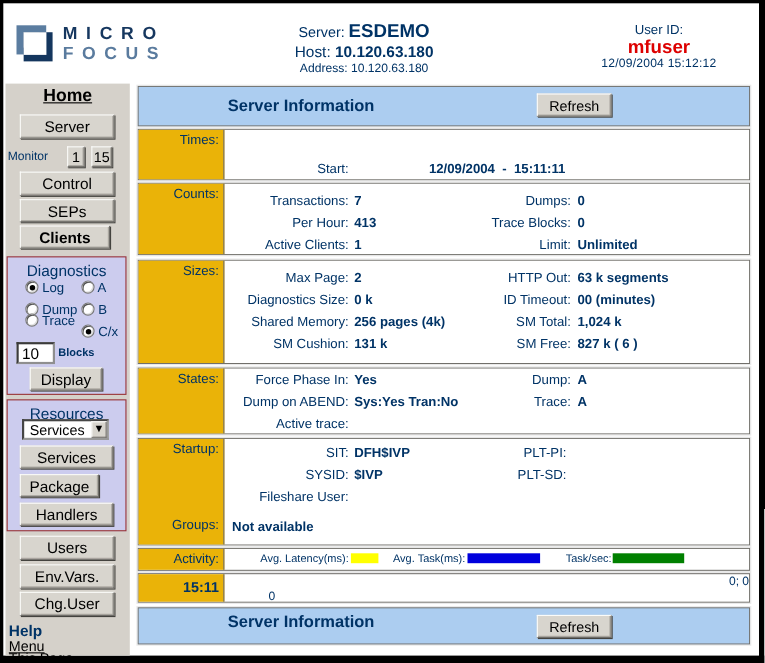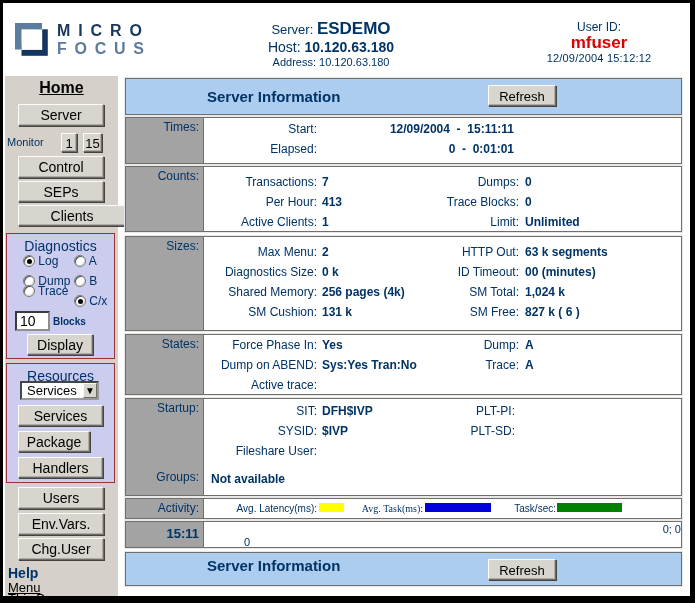--- a/index.html
+++ b/index.html
@@ -5,21 +5,21 @@
 * { margin:0; padding:0; box-sizing:border-box; }
 html,body { width:695px; height:603px; overflow:hidden; }
 body { font-family:"Liberation Sans", sans-serif; background:#fff; position:relative; }
 .bk { position:absolute; background:#000; }
 #sidebar { position:absolute; left:5px; top:76px; width:113px; height:520px; background:#d5d1ca; }
 .btn { position:absolute; background:#d8d5ce; border:1px solid; border-color:#fbfbf9 #6e6c68 #6e6c68 #fbfbf9; box-shadow:1px 1px 0 #44433f, inset -1px -1px 0 #aeaba4; color:#000; text-align:center; font-size:14px; }
 .btn span { position:relative; top:50%; transform:translateY(-50%); display:block; }
 .navy { color:#003366; }
 .box { position:absolute; left:125px; width:557px; border:1px solid #716f6a; outline:1px solid #e8e8e8; background:#fff; }
 .bluebar { background:#accdf0; }
-.lbl { position:absolute; left:0; top:0; bottom:0; width:78px; background:#a3a3a3; border-right:1px solid #716f6a; color:#003366; font-size:12px; text-align:right; padding:2px 4px 0 0; }
+.lbl { position:absolute; left:0; top:0; bottom:0; width:78px; background:#eab308; border-right:1px solid #716f6a; color:#003366; font-size:12px; text-align:right; padding:2px 4px 0 0; }
 .cnt { position:absolute; left:79px; right:0; top:0; bottom:0; font-size:12px; color:#003366; }
 .line { position:relative; height:20px; line-height:20px; }
 .la { position:absolute; left:0; width:112px; text-align:right; }
 .va { position:absolute; left:117px; font-weight:bold; }
 .lb { position:absolute; left:114px; width:200px; text-align:right; }
 .vb { position:absolute; left:320px; font-weight:bold; }
 .rg { font-weight:bold; }
 .rad { display:inline-block; width:12px; height:12px; border-radius:50%; background:#fff; border:1px solid #777; box-shadow:inset 1px 1px 0 #555, inset -1px -1px 0 #ddd; vertical-align:-2px; position:relative; }
 .rad.on:after { content:""; position:absolute; left:3px; top:3px; width:5px; height:5px; border-radius:50%; background:#000; }
 </style>
@@ -61,21 +61,21 @@
   </div>
 <div class="btn" style="left:83px;top:133px;width:19px;height:19px;font-size:13px;">
     <span>15</span>
   </div>
 <div class="btn" style="left:18px;top:156px;width:86px;height:22px;">
     <span>Control</span>
   </div>
 <div class="btn" style="left:18px;top:181px;width:86px;height:21px;">
     <span>SEPs</span>
   </div>
-<div class="btn" style="left:18px;top:205px;width:108px;height:21px;">
+<div class="btn" style="left:18px;top:205px;width:82px;height:21px;font-weight:bold;">
     <span>Clients</span>
   </div>
 
 <div style="position:absolute;left:6px;top:233px;width:109px;height:126px;background:#ccccee;border:1px solid #993333;"></div>
 <div class="navy" style="position:absolute;left:6px;top:238px;width:109px;text-align:center;font-size:14px;">Diagnostics</div>
 <div style="position:absolute;left:23px;top:254px;font-size:12px;" class="navy"><span class="rad on"></span> Log</div>
 <div style="position:absolute;left:74px;top:254px;font-size:12px;" class="navy"><span class="rad"></span> A</div>
 <div style="position:absolute;left:23px;top:274px;font-size:12px;" class="navy"><span class="rad"></span> Dump</div>
 <div style="position:absolute;left:74px;top:274px;font-size:12px;" class="navy"><span class="rad"></span> B</div>
 <div style="position:absolute;left:23px;top:284px;font-size:12px;" class="navy"><span class="rad"></span> Trace</div>
@@ -114,21 +114,21 @@
 
 <div class="box bluebar" style="top:78px;height:37px;">
   <div class="navy" style="position:absolute;left:81px;top:0;font-size:15px;font-weight:bold;line-height:35px;">Server Information</div>
   <div class="btn" style="left:362px;top:6px;width:68px;height:21px;font-size:13px;">
       <span>Refresh</span>
     </div>
 </div>
 
 <div class="box" style="top:117px;height:47px;">
   <div class="lbl">Times:</div>
-  <div class="cnt" style="padding-top:1px;">
+  <div class="cnt" style="padding-top:1px;margin-top:24px;">
     <div class="line">
         <span class="la">Start:</span>
         <span style="position:absolute;left:0;width:309px;text-align:right;font-weight:bold;">12/09/2004&nbsp; - &nbsp;15:11:11</span>
       </div>
     <div class="line">
         <span class="la">Elapsed:</span>
         <span style="position:absolute;left:0;width:309px;text-align:right;font-weight:bold;">0&nbsp; - &nbsp;0:01:01</span>
       </div>
   </div>
 </div>
@@ -154,21 +154,21 @@
         <span class="lb">Limit:</span>
         <span class="vb">Unlimited</span>
       </div>
   </div>
 </div>
 
 <div class="box" style="top:236px;height:95px;">
   <div class="lbl">Sizes:</div>
   <div class="cnt" style="padding-top:5px;">
     <div class="line">
-        <span class="la">Max Menu:</span>
+        <span class="la">Max Page:</span>
         <span class="va">2</span>
         <span class="lb">HTTP Out:</span>
         <span class="vb">63<span class="rg"> k segments</span></span>
       </div>
     <div class="line">
         <span class="la">Diagnostics Size:</span>
         <span class="va">0<span class="rg"> k</span></span>
         <span class="lb">ID Timeout:</span>
         <span class="vb">00<span class="rg"> (minutes)</span></span>
       </div>
@@ -228,21 +228,21 @@
         <span style="position:absolute;left:6px;font-weight:bold;">Not available</span>
       </div>
   </div>
 </div>
 
 <div class="box" style="top:498px;height:21px;">
   <div class="lbl" style="padding-top:2px;">Activity:</div>
   <div class="cnt" style="font-size:10px;">
     <span class="navy" style="position:absolute;left:0;width:112px;text-align:right;top:4px;">Avg. Latency(ms):</span>
     <span style="position:absolute;left:114px;top:4px;width:25px;height:9px;background:#ffff00;"></span>
-    <span class="navy" style="position:absolute;left:140px;width:78px;text-align:right;top:4px;font-family:Liberation Serif, serif;">Avg. Task(ms):</span>
+    <span class="navy" style="position:absolute;left:140px;width:78px;text-align:right;top:4px;">Avg. Task(ms):</span>
     <span style="position:absolute;left:220px;top:4px;width:66px;height:9px;background:#0000dd;"></span>
     <span class="navy" style="position:absolute;left:296px;width:55px;text-align:right;top:4px;">Task/sec:</span>
     <span style="position:absolute;left:352px;top:4px;width:65px;height:9px;background:#008000;"></span>
   </div>
 </div>
 
 <div class="box" style="top:521px;height:27px;">
   <div class="lbl" style="padding-top:4px;font-size:13px;font-weight:bold;">15:11</div>
   <div class="cnt" style="font-size:11px;padding-top:1px;">
     <div style="height:13px;line-height:13px;padding-left:12px;text-align:right;">0; 0</div>

